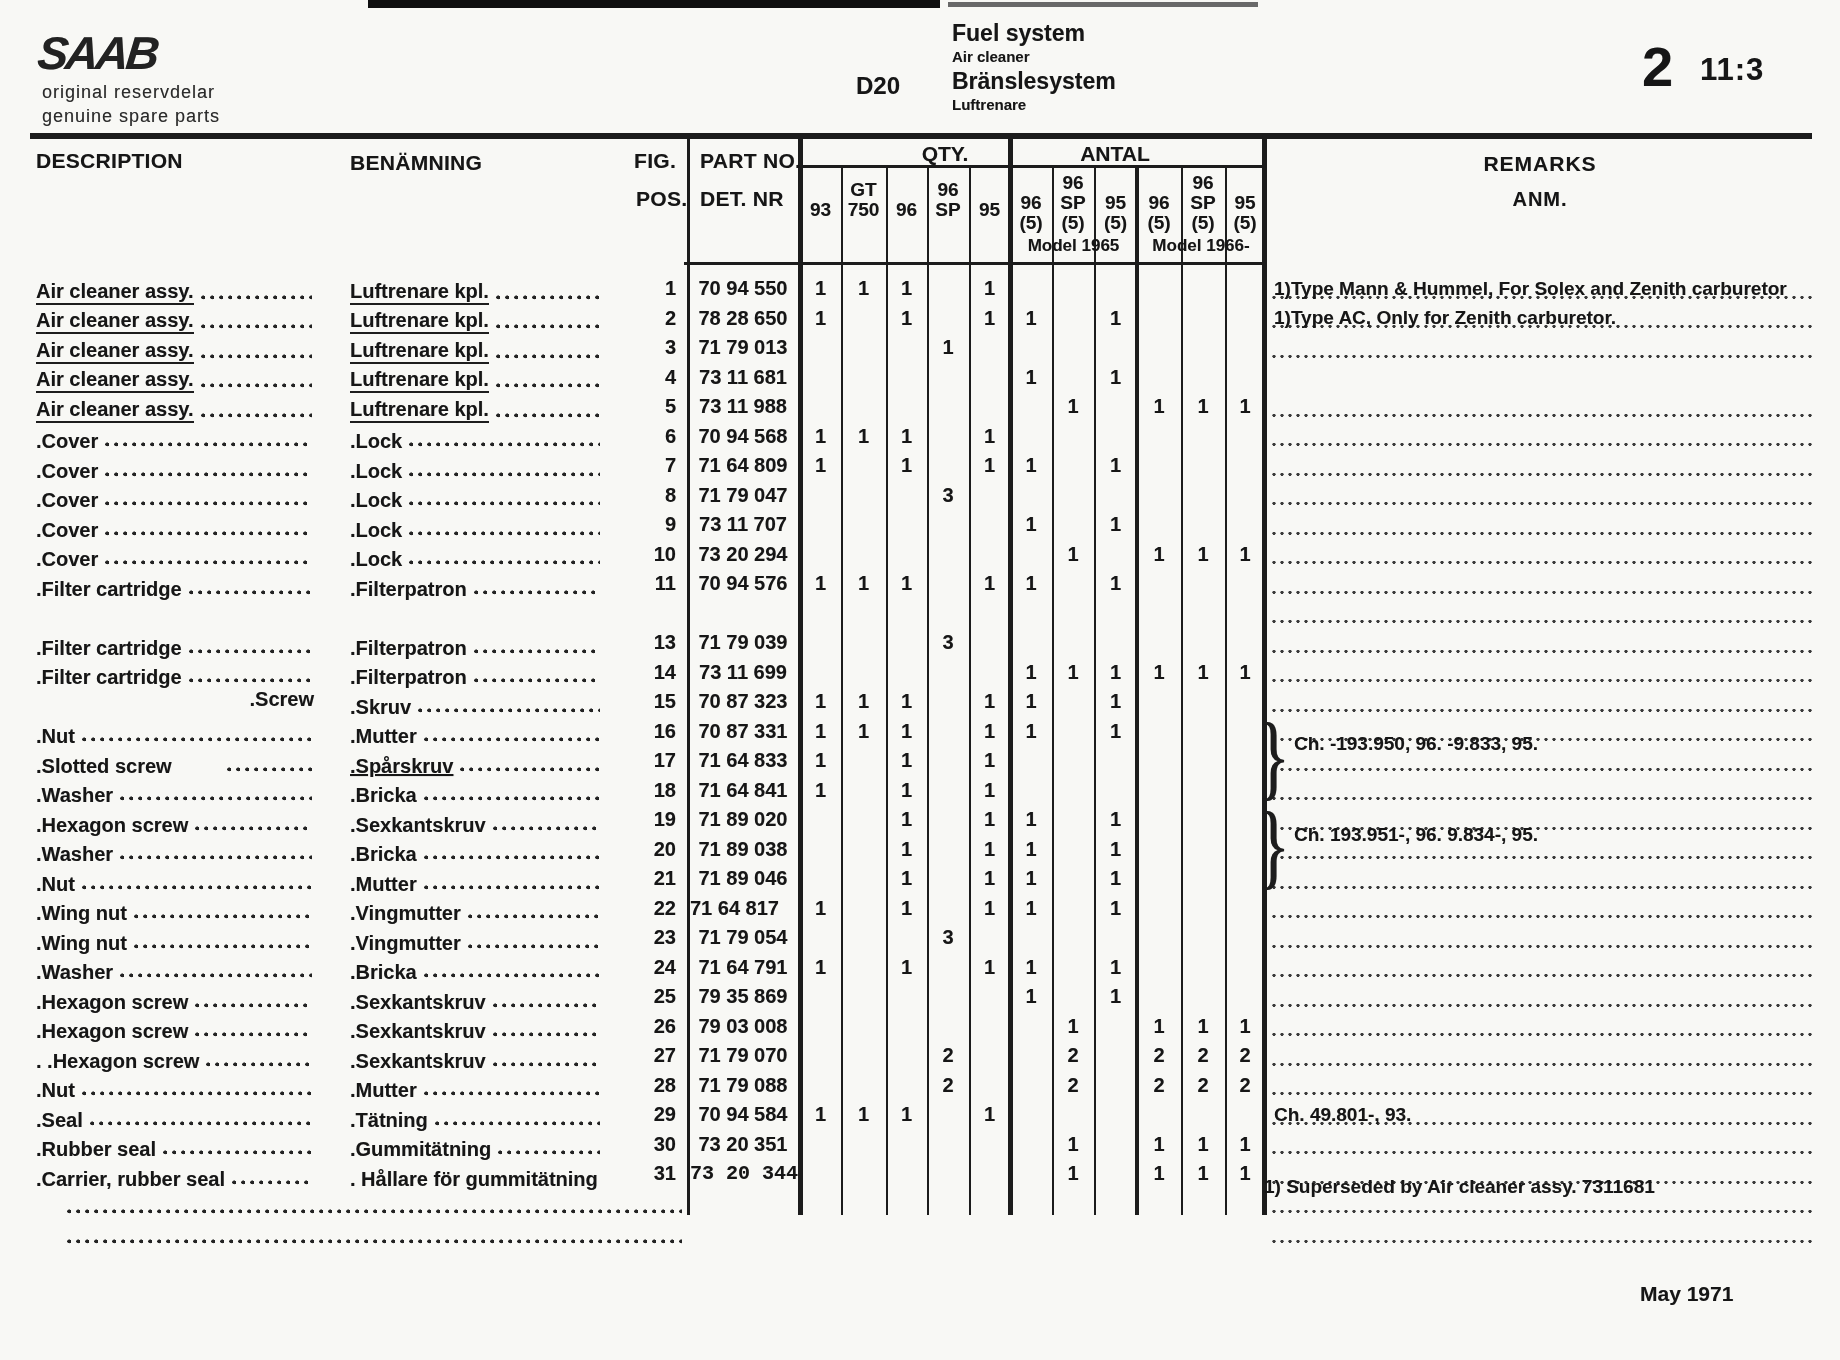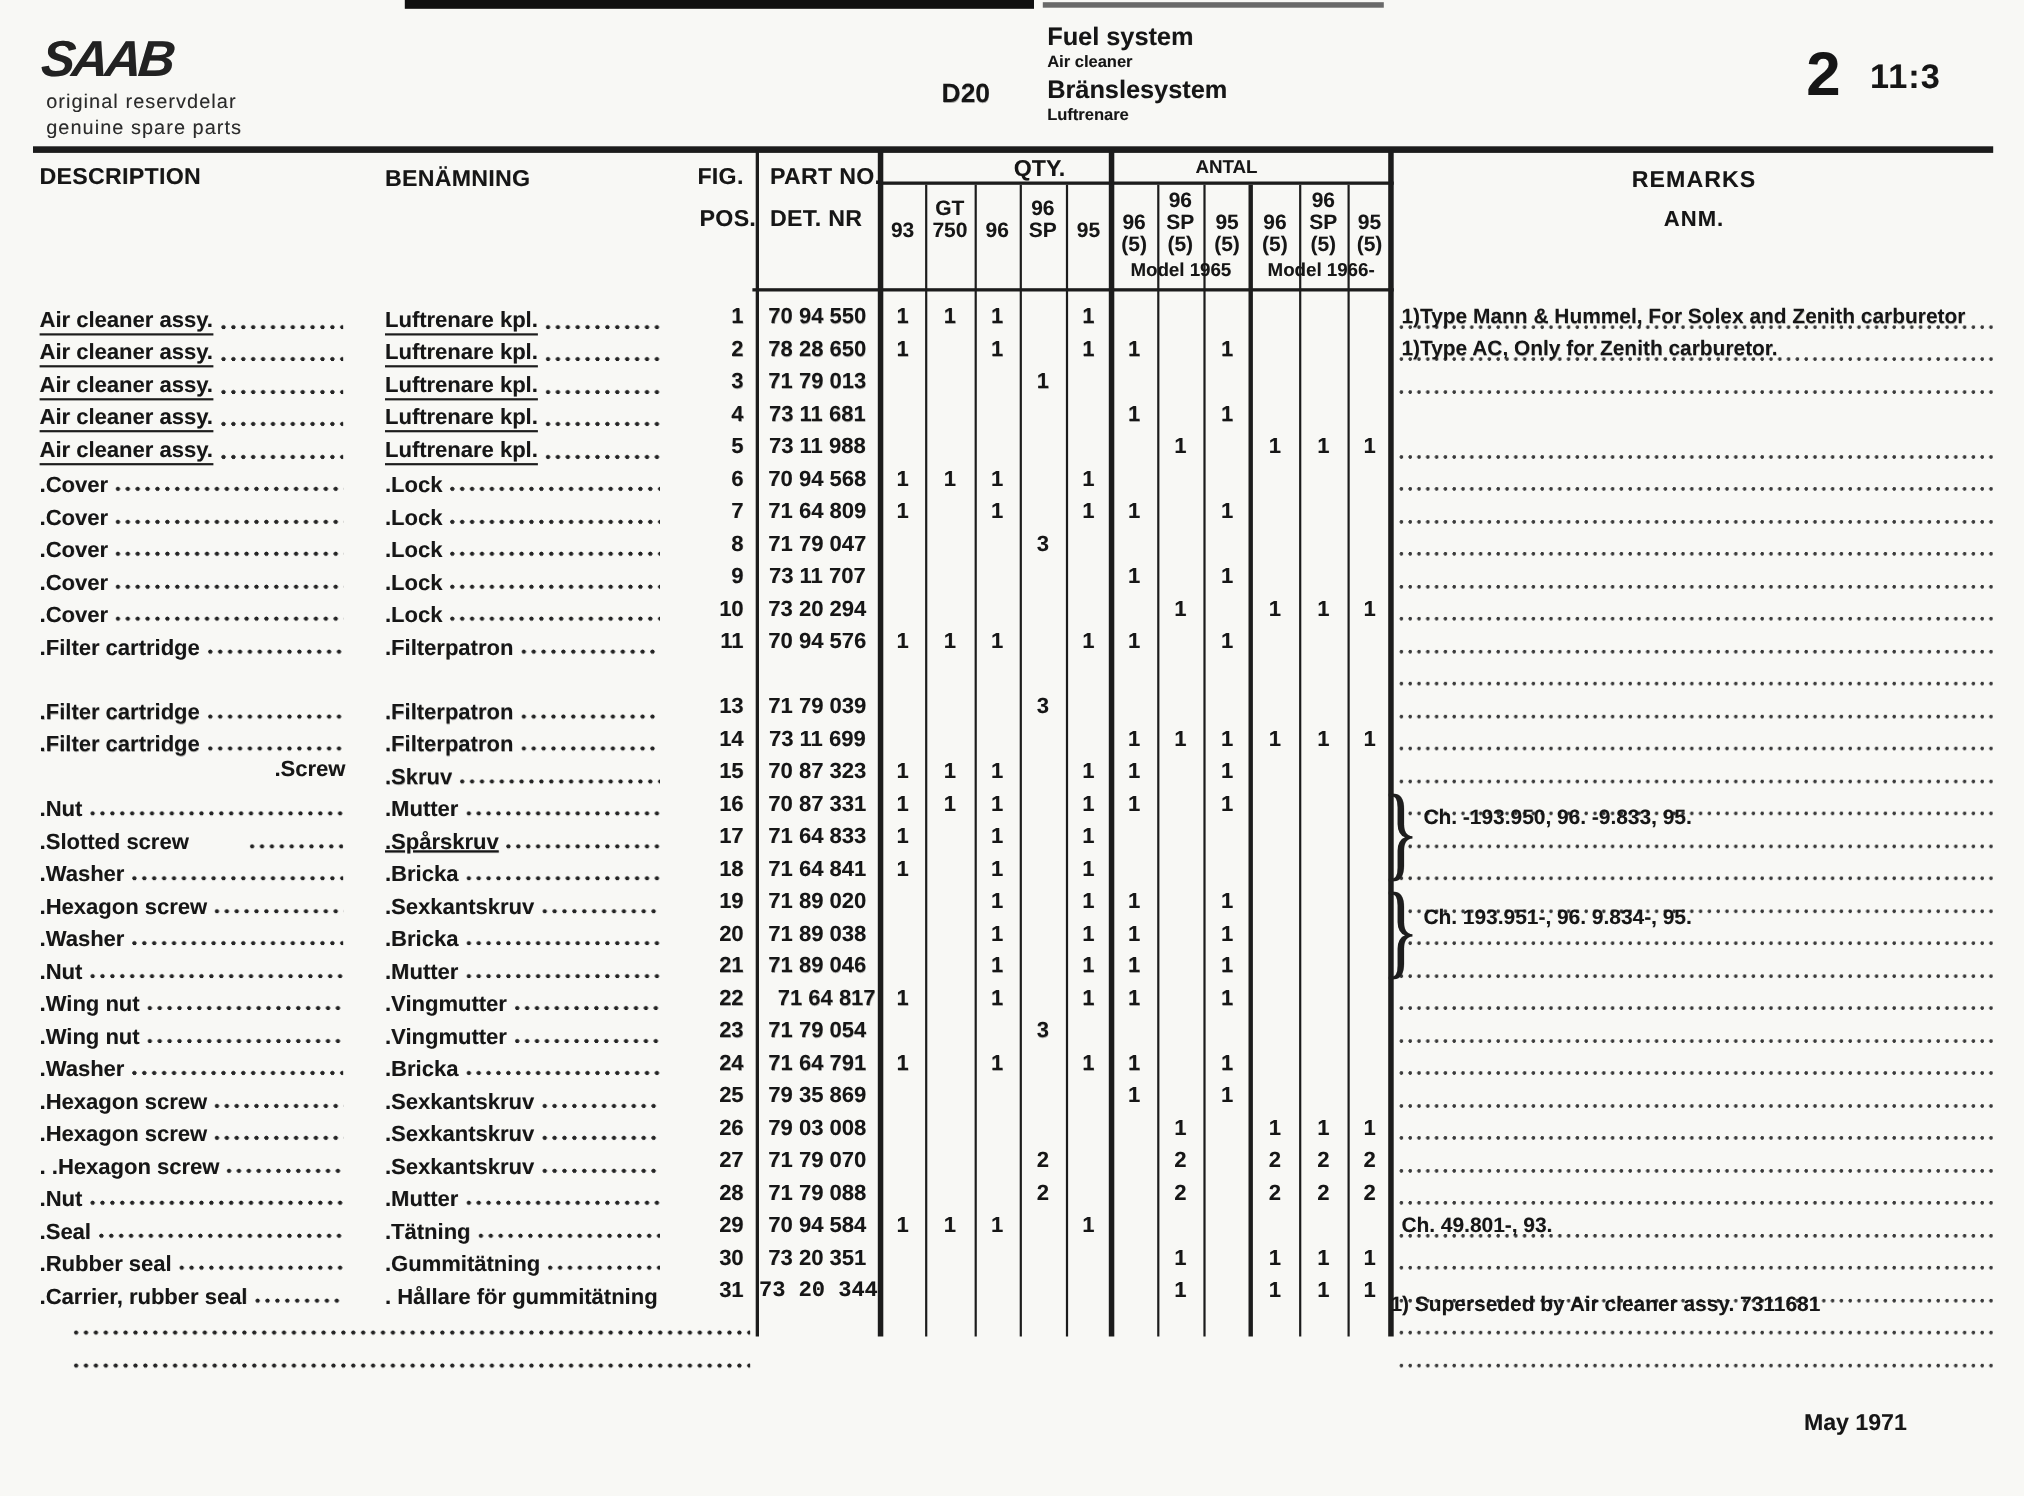--- a/index.html
+++ b/index.html
@@ -28,21 +28,21 @@
   .bodyline{left:684px;top:262px;width:583px;height:3px;}
   
   .th{font-size:21px;font-weight:700;letter-spacing:.3px;}
   .desc-h{left:36px;top:149px;}
   .ben-h{left:350px;top:151px;}
   .fig-h{left:634px;top:149px;}
   .pos-h{left:636px;top:187px;}
   .part-h{left:700px;top:149px;}
   .det-h{left:700px;top:187px;}
   .qty-h{left:860px;top:142px;width:170px;text-align:center;font-size:21px;font-weight:700;}
-  .antal-h{left:1030px;top:142px;width:170px;text-align:center;font-size:17px;font-weight:700;}
+  .antal-h{left:1030px;top:142px;width:170px;text-align:center;font-size:21px;font-weight:700;}
   .remarks-h{left:1265px;top:152px;width:550px;text-align:center;font-size:21px;font-weight:700;letter-spacing:1px;}
   .anm-h{left:1265px;top:188px;width:550px;text-align:center;font-size:20px;font-weight:700;letter-spacing:1px;}
   .hcell{position:absolute;top:168px;height:66px;display:flex;flex-direction:column;justify-content:flex-end;
          align-items:center;font-size:19px;font-weight:800;line-height:20px;padding-bottom:14px;box-sizing:border-box;}
   .hcell.five{padding-bottom:1px;}
   .mlabel{position:absolute;top:236px;font-size:17px;font-weight:800;text-align:center;white-space:nowrap;}
   
   .trow{position:absolute;left:0;width:1840px;height:29.5px;}
   .cell{position:absolute;bottom:0;height:29.5px;font-size:20px;font-weight:700;line-height:27px;white-space:nowrap;}
   .flexcell{display:flex;align-items:flex-end;}
@@ -544,21 +544,21 @@
       <div class="trow" style="top: 894.5px;">
         <div class="cell flexcell" style="left: 36px; width: 278px;">
           <span>.Wing nut</span>
           <div class="lead"></div>
         </div>
         <div class="cell flexcell" style="left: 350px; width: 252px;">
           <span>.Vingmutter</span>
           <div class="lead"></div>
         </div>
         <div class="cell" style="left: 616px; width: 60px; text-align: right;">22</div>
-        <div class="cell" style="left: 690px; width: 106px; text-align: right;">71 64 817</div>
+        <div class="cell" style="left: 690px; width: 106px; text-align: left;">71 64 817</div>
         <div class="cell" style="left: 800px; width: 41px; text-align: center;">1</div>
         <div class="cell" style="left: 886px; width: 41px; text-align: center;">1</div>
         <div class="cell" style="left: 969px; width: 41px; text-align: center;">1</div>
         <div class="cell" style="left: 1010px; width: 42px; text-align: center;">1</div>
         <div class="cell" style="left: 1094px; width: 43px; text-align: center;">1</div>
         <div class="cell remark">
           <div class="rdots"></div>
         </div>
       </div>
       <div class="trow" style="top: 924px;">

